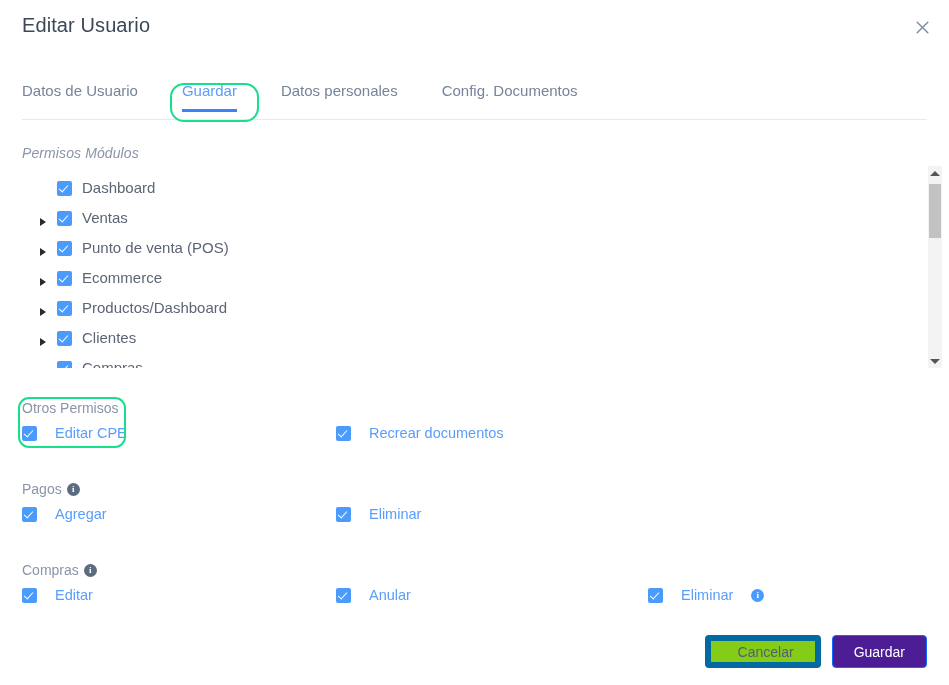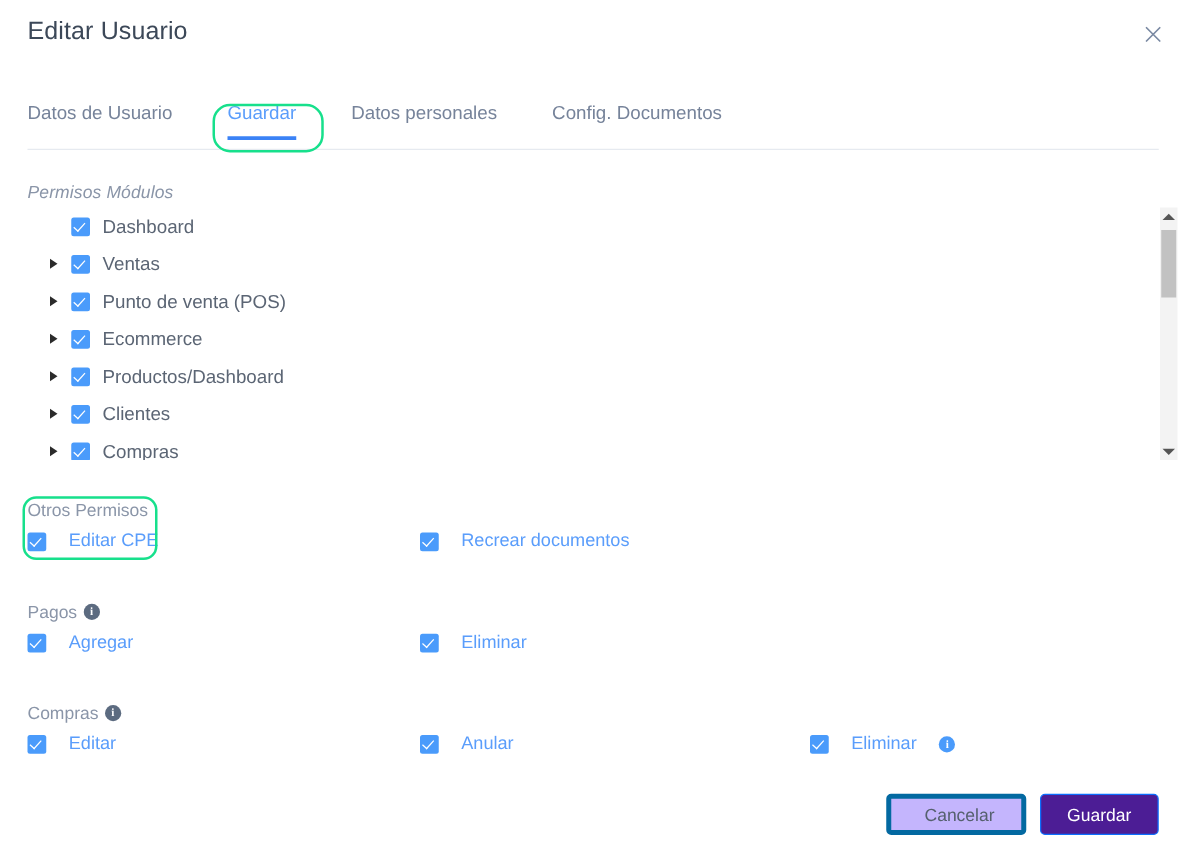--- a/index.html
+++ b/index.html
@@ -111,21 +111,21 @@
     left: 22px;
     top: 166px;
     width: 905px;
     height: 202px;
     overflow: hidden;
     box-sizing: border-box;
   }
   .tree-inner { position: relative; }
   .tree-row {
     display: flex;
-    align-items: center;
+    align-items: flex-end;
     height: 30px;
   }
   .tree-arrow {
     width: 14px;
     margin-left: 14px;
     display: flex;
     align-items: center;
     justify-content: center;
     cursor: pointer;
   }
@@ -287,23 +287,23 @@
     border-radius: 4px;
     cursor: pointer;
     height: 33px;
     padding: 0 21px;
     display: flex;
     align-items: center;
     justify-content: center;
     box-sizing: border-box;
   }
   .btn-cancel {
-    background: #c4b5fd;
+    background: #84cc16;
     color: #55606e;
-    border: 4px solid #0369a1;
+    border: 6px solid #0369a1;
     padding-left: 27px;
   }
   .btn-save {
     background: #4c1d95;
     color: #ffffff;
     border: 1px solid #0d6efd;
   }
 </style>
 </head>
 <body>

